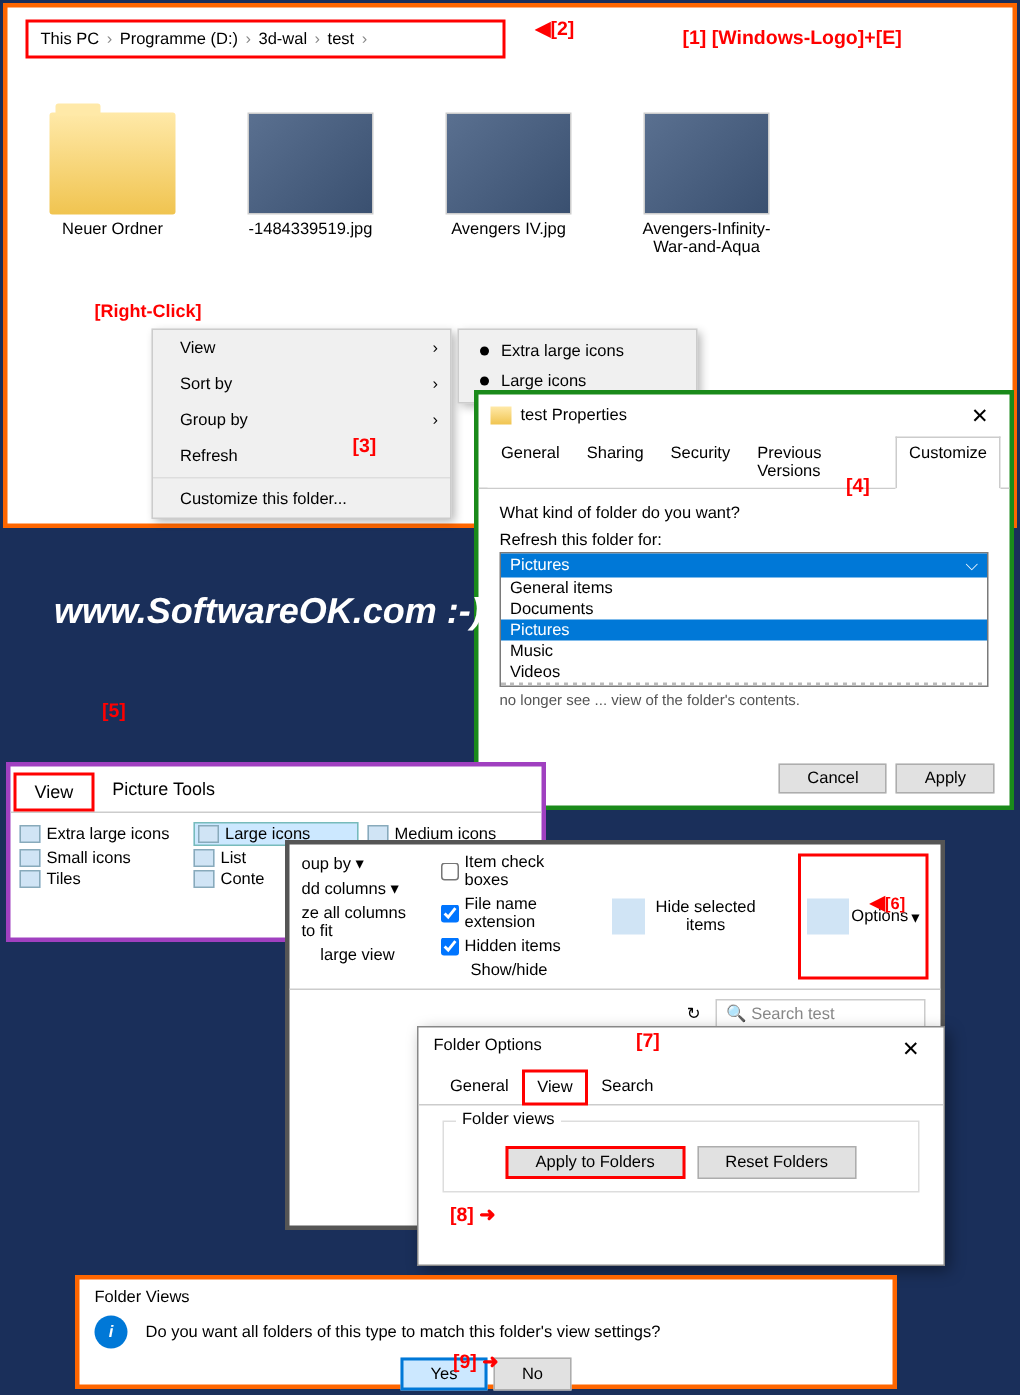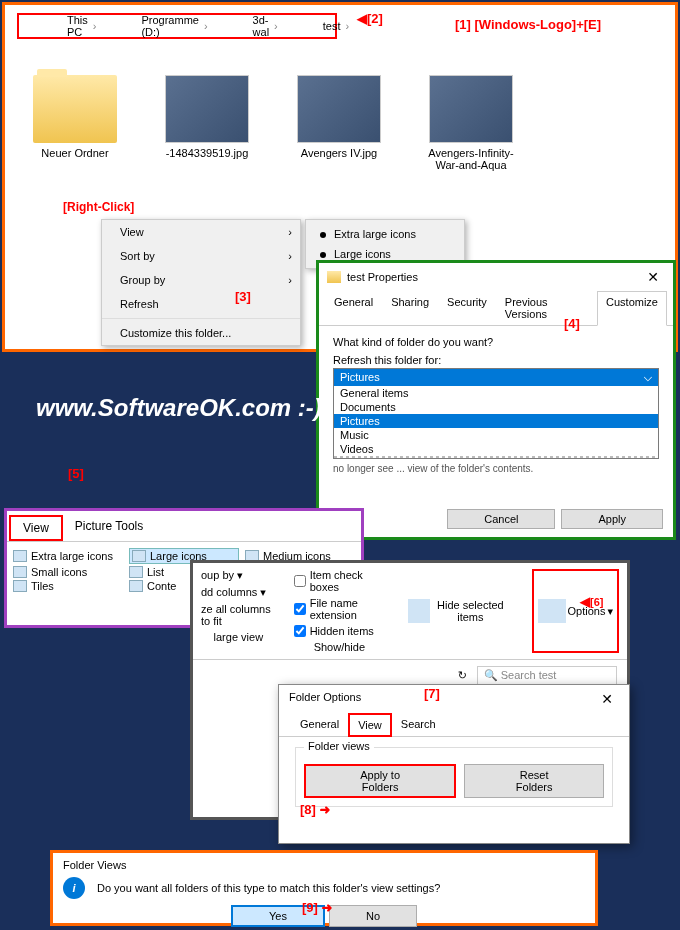--- a/index.html
+++ b/index.html
@@ -1,21 +1,21 @@
 <!DOCTYPE html>
 <html><head>
 <meta charset="utf-8">
 <style>
 * { box-sizing: border-box; margin: 0; padding: 0; font-family: "Segoe UI", sans-serif; font-size: 11px; }
 body { width: 680px; height: 930px; background: #1a2f5a; position: relative; overflow: hidden; }
 
 
 .explorer { position: absolute; top: 2px; left: 2px; width: 676px; height: 350px; background: #fff; border: 3px solid #ff6600; }
 .addressbar { position: absolute; top: 8px; left: 12px; width: 320px; height: 26px; border: 2px solid #ff0000; display: flex; align-items: center; padding: 0 4px; background: #fff; }
-.addressbar .crumb { padding: 2px 4px; color: #000; margin-left: 40px; }
+.addressbar .crumb { padding: 2px 4px; color: #000; }
 .addressbar .sep { color: #888; margin: 0 1px; }
 .anno { position: absolute; color: #ff0000; font-weight: bold; font-size: 13px; }
 .anno1 { top: 12px; left: 450px; }
 .anno2 { top: 6px; left: 352px; }
 
 .filegrid { position: absolute; top: 70px; left: 20px; right: 0; display: flex; gap: 32px; }
 .file-item { width: 100px; text-align: center; }
 .file-icon { width: 84px; height: 68px; margin: 0 auto 4px; background: linear-gradient(135deg,#5a7090,#3a5070); border: 1px solid #ccc; }
 .folder-icon { width: 84px; height: 68px; margin: 0 auto 4px; background: linear-gradient(180deg,#ffe9a8,#f0c450); border-radius: 2px; position: relative; }
 .folder-icon::before { content: ""; position: absolute; top: -6px; left: 4px; width: 30px; height: 8px; background: #ffe9a8; border-radius: 2px 2px 0 0; }
@@ -46,21 +46,21 @@
 .tab.active { border: 1px solid #ccc; border-bottom: 1px solid #fff; margin-bottom: -1px; }
 .props-body { padding: 10px 14px; }
 .combo { width: 100%; border: 1px solid #7a7a7a; background: #fff; margin-top: 2px; }
 .combo .selected { background: #0078d7; color: #fff; padding: 2px 6px; display: flex; justify-content: space-between; }
 .combo .list { }
 .combo .opt { padding: 1px 6px; }
 .combo .opt.sel { background: #0078d7; color: #fff; }
 .combo .sep-line { height: 2px; background: repeating-linear-gradient(90deg,#bbb 0,#bbb 3px,transparent 3px,transparent 6px); }
 .anno4 { top: 316px; left: 564px; color: #ff0000; }
 .props-buttons { position: absolute; bottom: 8px; right: 10px; display: flex; gap: 6px; }
-.btn { padding: 3px 36px; background: #e1e1e1; border: 1px solid #adadad; font-size: 11px; }
+.btn { padding: 3px 18px; background: #e1e1e1; border: 1px solid #adadad; font-size: 11px; }
 
 
 .wm { position: absolute; color: #fff; font-weight: bold; font-size: 24px; font-style: italic; margin-left: 24px;}
 .wm1 { top: 394px; left: 12px; }
 
 .anno5 { top: 466px; left: 68px; }
 
 
 .ribbon { position: absolute; top: 508px; left: 4px; width: 360px; height: 120px; background: #fff; border: 3px solid #a040c0; }
 .ribbon-tabs { display: flex; padding: 4px 2px 0; }

